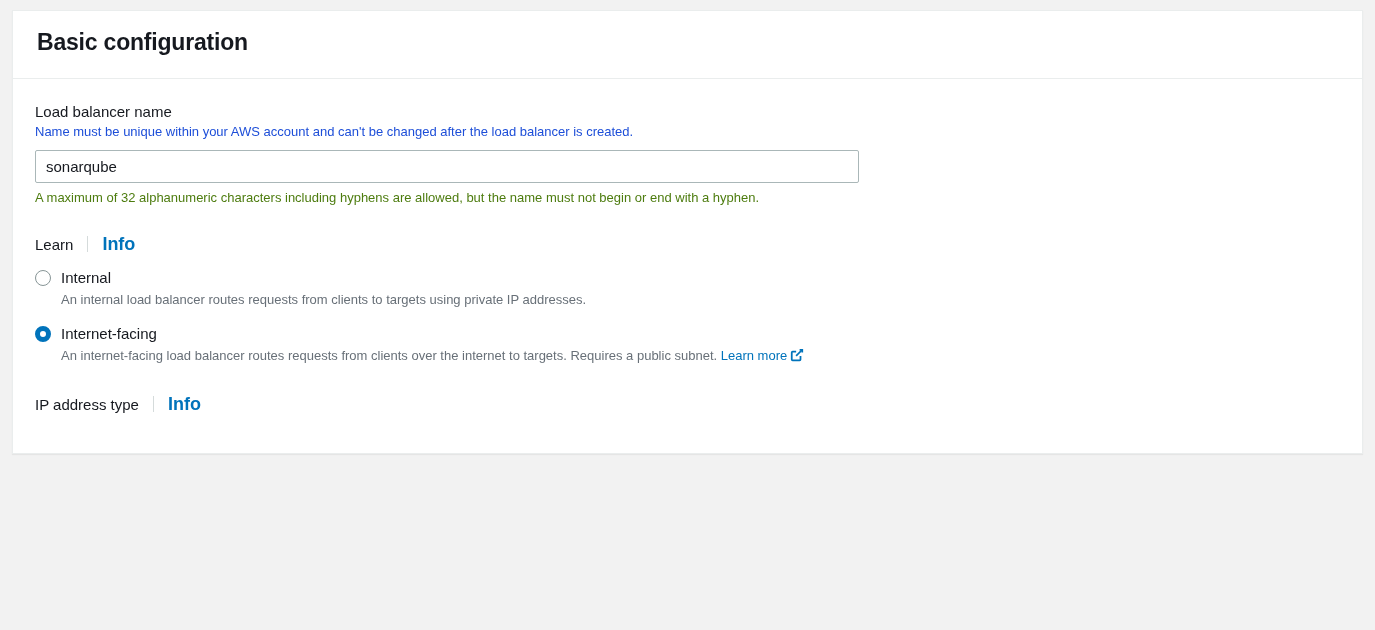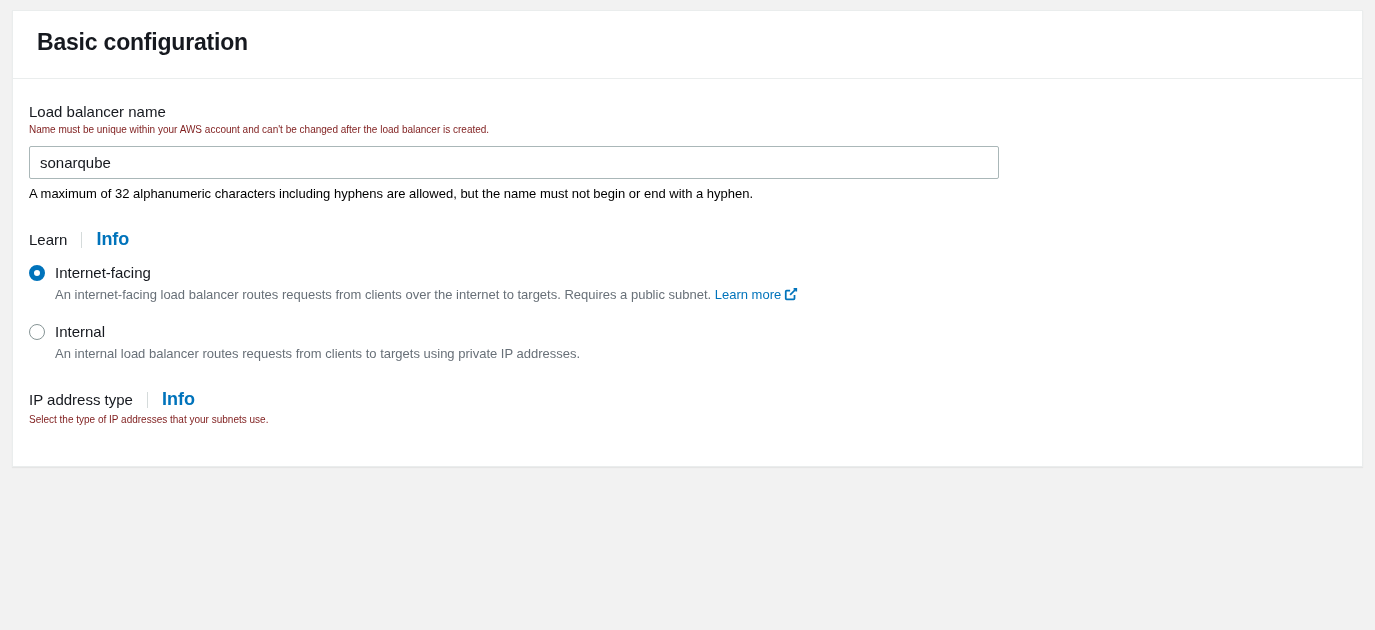--- a/index.html
+++ b/index.html
@@ -18,21 +18,21 @@
     .panel-header {
       padding: 18px 24px 22px 24px;
       border-bottom: 1px solid #eaeded;
     }
     .panel-title {
       font-size: 23px;
       font-weight: 700;
       letter-spacing: -0.2px;
     }
     .panel-body {
-      padding: 24px 24px 26px 16px;
+      padding: 24px 24px 26px 22px;
     }
     .field { margin-bottom: 26px; }
     .field:last-child { margin-bottom: 12px; }
     .label-row {
       display: flex;
       align-items: center;
       gap: 14px;
       margin-bottom: 3px;
     }
     .label {
@@ -46,33 +46,33 @@
       background: #d5dbdb;
     }
     .info-link {
       color: #0073bb;
       font-size: 18px;
       font-weight: 700;
       text-decoration: none;
       cursor: pointer;
     }
     .helper {
-      color: #7f1d1d;
-      font-size: 10px;
+      color: #1d4ed8;
+      font-size: 13px;
       line-height: 1.45;
       margin-bottom: 8px;
     }
     .helper-below {
-      color: #000000;
+      color: #4d7c0f;
       font-size: 13px;
       line-height: 1.45;
       margin-top: 6px;
     }
     input[type="text"] {
-      width: 970px;
+      width: 824px;
       max-width: 100%;
       padding: 7px 10px;
       font-size: 15px;
       border: 1px solid #aab7b8;
       border-radius: 2px;
       color: #16191f;
       font-family: inherit;
     }
     .radio-group { margin-top: 12px; }
     .radio-option {
@@ -140,47 +140,46 @@
 
     <div class="field">
       <div class="label-row">
         <span class="label">Learn</span>
         <span class="divider"></span>
         <a class="info-link">Info</a>
       </div>
       <div class="radio-group">
 
         <div class="radio-option">
+          <span class="radio"></span>
+          <div class="radio-content">
+            <div class="radio-label">Internal</div>
+            <div class="radio-desc">An internal load balancer routes requests from clients to targets using private IP addresses.</div>
+          </div>
+        </div>
+
+        <div class="radio-option">
           <span class="radio checked"></span>
           <div class="radio-content">
             <div class="radio-label">Internet-facing</div>
             <div class="radio-desc">
               <span>An internet-facing load balancer routes requests from clients over the internet to targets. Requires a public subnet. </span><a class="learn-link"><span>Learn more</span><span class="ext-icon"><svg width="14" height="14" viewBox="0 0 16 16" fill="none" stroke="#0073bb" stroke-width="2">
                       <path d="M11 2h3v3"></path>
                       <path d="M7 9l7-7"></path>
                       <path d="M12 9v4a1 1 0 0 1-1 1H3a1 1 0 0 1-1-1V5a1 1 0 0 1 1-1h4"></path>
                     </svg></span></a>
             </div>
           </div>
         </div>
 
-        <div class="radio-option">
-          <span class="radio"></span>
-          <div class="radio-content">
-            <div class="radio-label">Internal</div>
-            <div class="radio-desc">An internal load balancer routes requests from clients to targets using private IP addresses.</div>
-          </div>
-        </div>
-
       </div>
     </div>
 
     <div class="field">
       <div class="label-row">
         <span class="label">IP address type</span>
         <span class="divider"></span>
         <a class="info-link">Info</a>
       </div>
-      <div class="helper">Select the type of IP addresses that your subnets use.</div>
     </div>
 
   </div>
 </div>
 
 </body></html>

